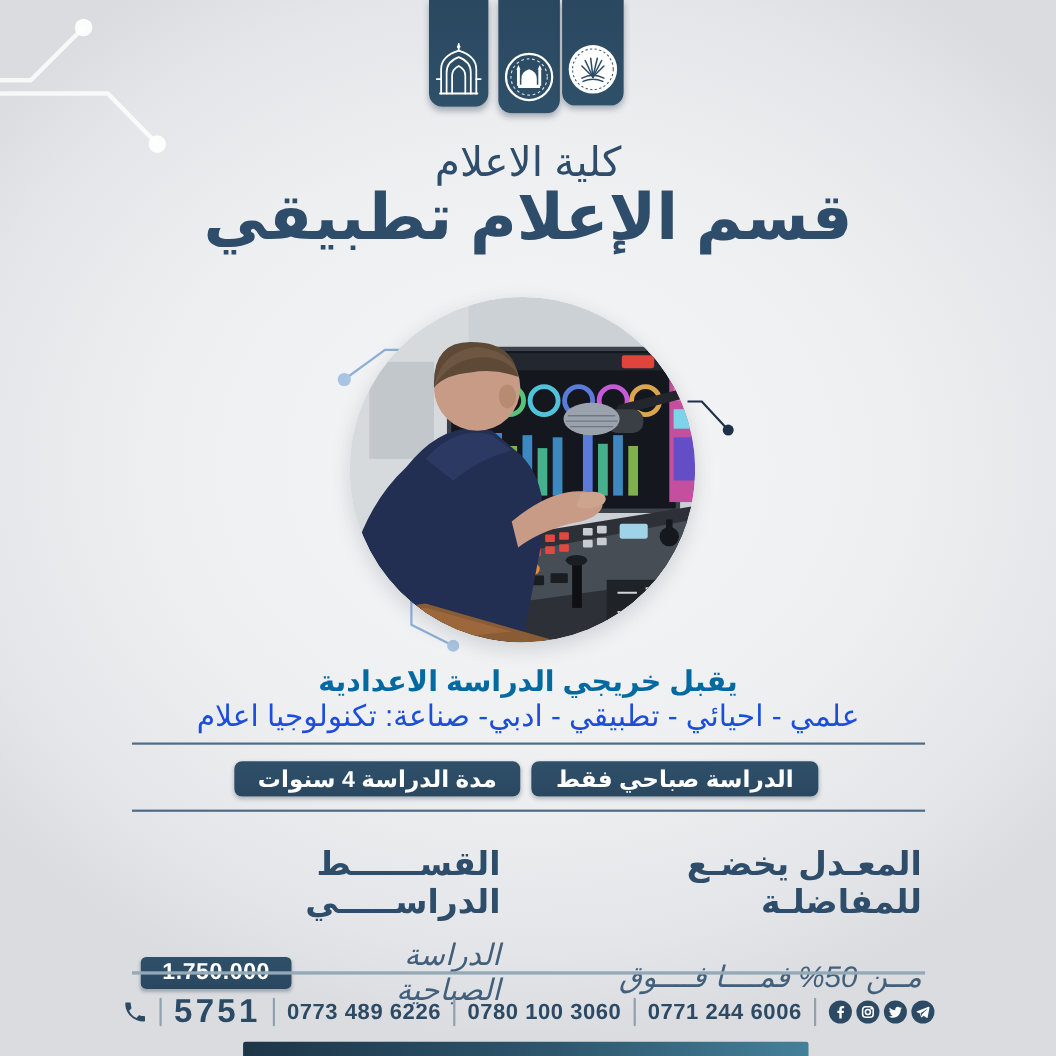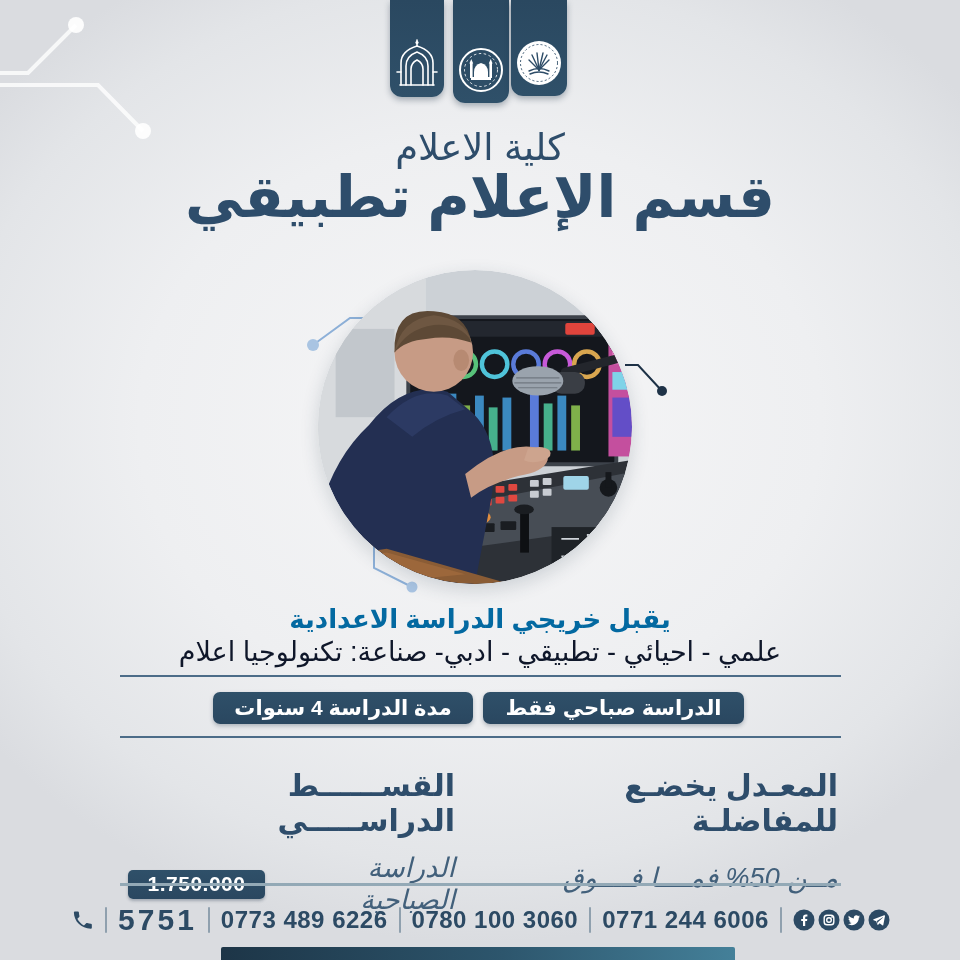--- a/index.html
+++ b/index.html
@@ -30,52 +30,52 @@
     position:absolute;left:318px;top:270px;width:314px;height:314px;border-radius:50%;
     overflow:hidden;box-shadow:0 6px 18px rgba(40,60,80,.18);
   }
   
   .admission-1{
     position:absolute;top:604px;left:0;width:960px;text-align:center;
     font-size:26px;font-weight:800;color:#0369a1;direction:rtl;
   }
   .admission-2{
     position:absolute;top:636px;left:0;width:960px;text-align:center;
-    font-size:27px;font-weight:400;color:#0f172a;direction:rtl;
+    font-size:27px;font-weight:400;color:#1d4ed8;direction:rtl;
   }
   
   .divider{position:absolute;left:120px;width:721px;}
   .divider.navy{height:2px;background:#4c6c88;}
   .divider.gray{height:3px;background:#93a9b6;}
   
   .pill{
     position:absolute;top:692px;height:32px;border-radius:7px;
     background:linear-gradient(180deg,#2f5069,#2a4760);
     color:#fff;font-size:21px;font-weight:700;direction:rtl;
     display:flex;align-items:center;justify-content:center;
     box-shadow:0 2px 4px rgba(30,50,70,.3);
   }
   
   .info-title{font-size:30px;font-weight:800;color:#2e4d6b;direction:rtl;}
   .info-sub{font-size:27px;font-weight:400;color:#42607b;direction:rtl;font-style:italic;}
   .gpa-block{position:absolute;top:768px;left:520px;width:318px;text-align:right;}
-  .gpa-block .info-sub{margin-top:24px;}
+  .gpa-block .info-sub{margin-top:34px;}
   .tuition-block{position:absolute;top:768px;left:128px;width:327px;text-align:right;}
   .tuition-row{margin-top:14px;display:flex;flex-direction:row-reverse;align-items:center;justify-content:flex-start;gap:12px;}
   .amount-badge{
     background:linear-gradient(180deg,#2f5069,#2a4760);color:#fff;border-radius:5px;
     min-width:137px;height:29px;display:flex;align-items:center;justify-content:center;
     font-size:21px;font-weight:700;letter-spacing:.5px;box-shadow:0 2px 3px rgba(30,50,70,.3);
   }
   
   .footer-row{
     position:absolute;top:901px;left:0;width:960px;height:38px;
     display:flex;align-items:center;justify-content:center;gap:11px;color:#2c4a64;
   }
-  .footer-row .num{font-size:24px;font-weight:700;letter-spacing:.5px;}
+  .footer-row .num{font-size:20px;font-weight:700;letter-spacing:.5px;}
   .footer-row .hotline{font-size:30px;font-weight:800;letter-spacing:3px;}
   .sep{width:2px;height:26px;background:#8fa0ae;border-radius:1px;}
   .social-group{display:flex;align-items:center;gap:3px;}
   .bottom-bar{
     position:absolute;left:221px;top:947px;width:514px;height:13px;
     background:linear-gradient(90deg,#1d3547 0%,#2d566d 55%,#448099 100%);
     border-radius:2px 2px 0 0;
   }
   svg{display:block;}
 </style>

